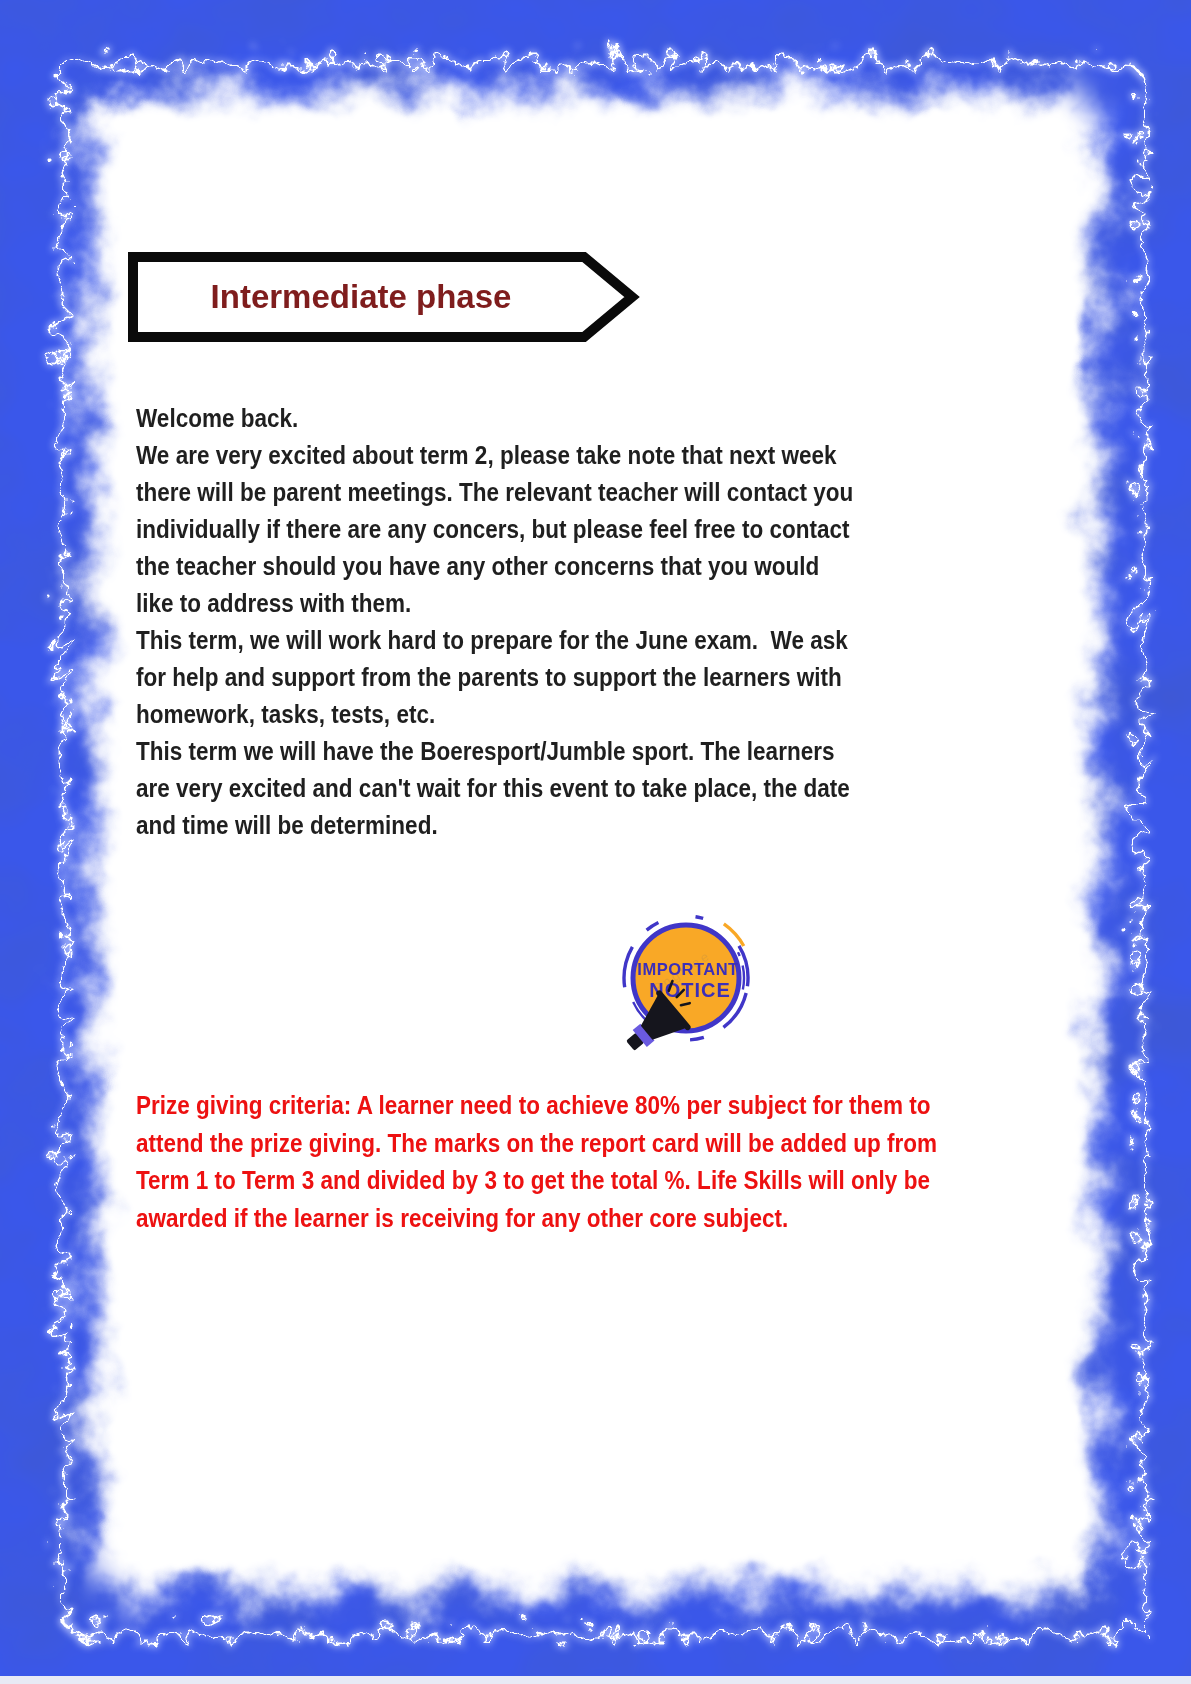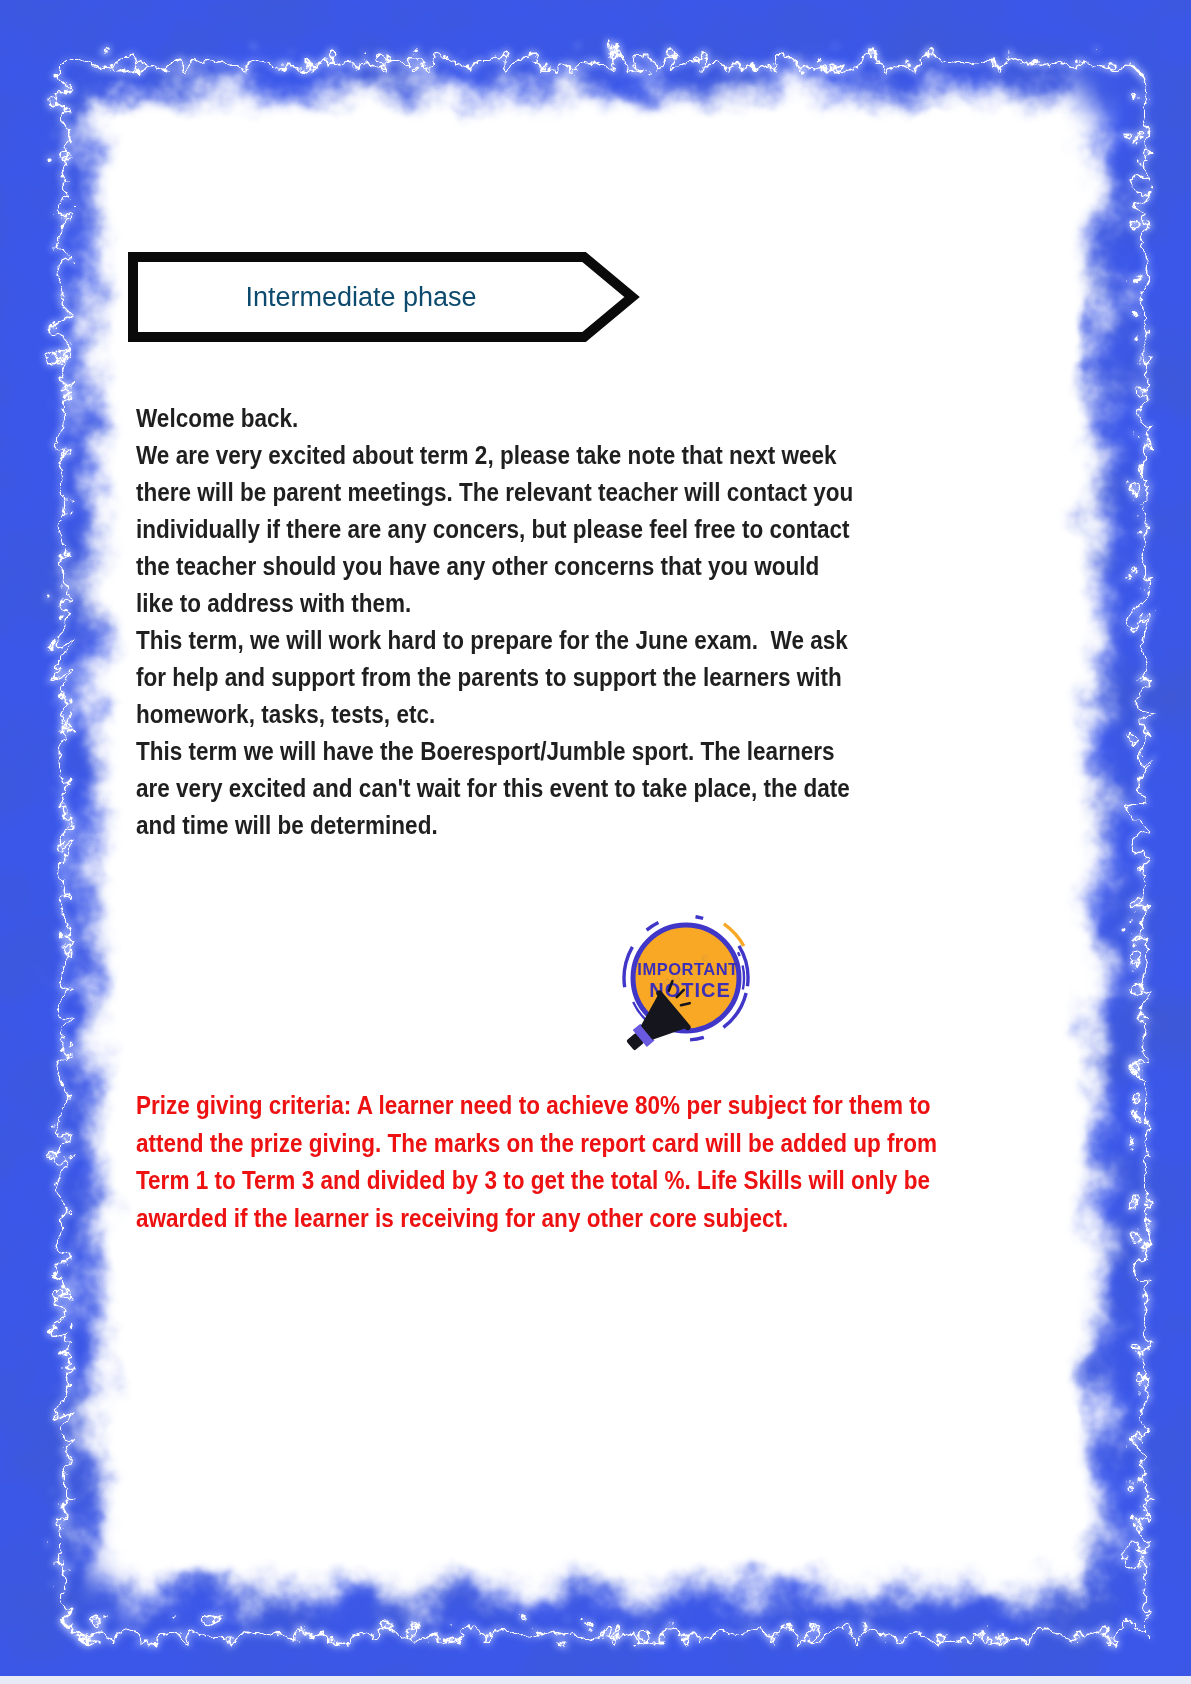--- a/index.html
+++ b/index.html
@@ -23,22 +23,22 @@
   
   .banner {
     position: absolute; left: 126px; top: 251px;
     width: 520px; height: 92px;
   }
   .banner svg { position: absolute; left: 0; top: 0; }
   .banner-label {
     position: absolute; left: 0; top: 0;
     width: 470px; height: 92px;
     display: flex; align-items: center; justify-content: center;
-    color: #0c4a6e;
-    font-size: 27px; font-weight: normal;
+    color: #7f1d1d;
+    font-size: 33px; font-weight: bold;
     letter-spacing: 0px;
   }
   
   .body-text {
     position: absolute; left: 136px; top: 400px;
     white-space: pre;
     font-size: 26.5px; font-weight: bold;
     line-height: 37px;
     color: #1f1f1f;
     transform: scaleX(0.85);

